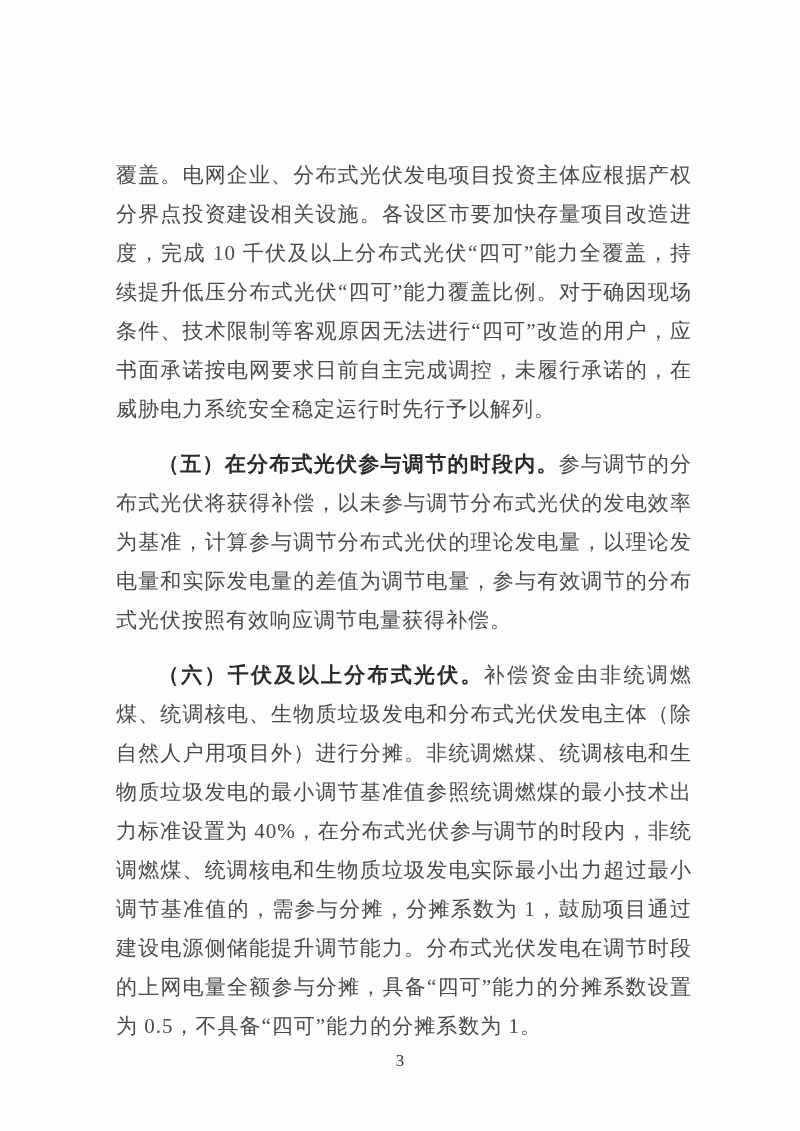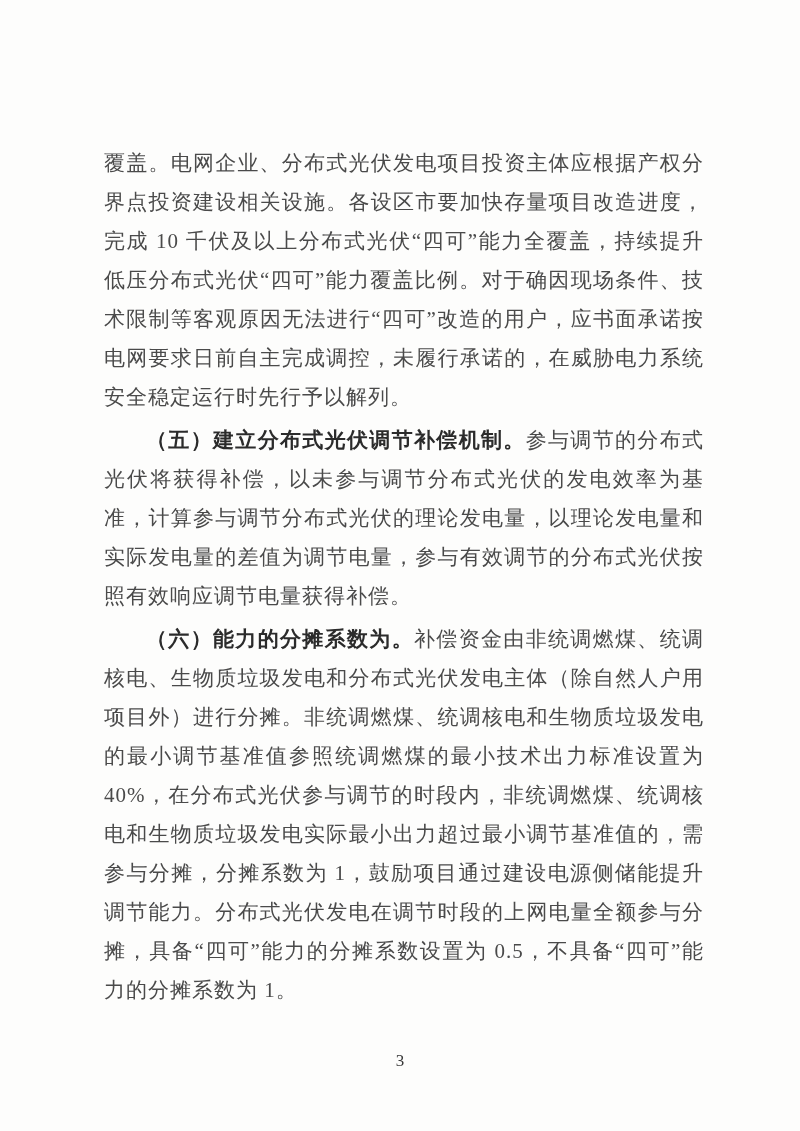--- a/index.html
+++ b/index.html
@@ -20,21 +20,21 @@
     background: #fdfdfc;
     overflow: hidden;
   }
   .content {
     position: absolute;
     top: 140px;
     left: 100px;
     width: 608px;
   }
   p.para {
-    margin: 4px;
+    margin: 16px;
     font-size: 21px;
     line-height: 39px;
     letter-spacing: 1px;
     text-align: justify;
     color: #4a4a4a;
   }
   p.para.hanging {
     text-indent: 0;
   }
   p.para.indent {
@@ -68,20 +68,20 @@
 </style>
 </head>
 <body>
 
 <div class="page">
   <div class="content">
 
     <p class="para hanging"><span>覆盖。电网企业、分布式光伏发电项目投资主体应根据产权分界点投资建设相关设施。各设区市要加快存量项目改造进度，完成 10 千伏及以上分布式光伏“四可”能力全覆盖，持续提升低压分布式光伏“四可”能力覆盖比例。对于确因现场条件、技术限制等客观原因无法进行“四可”改造的用户，应书面承诺按电网要求日前自主完成调控，未履行承诺的，在威胁电力系统安全稳定运行时先行予以解列。</span></p>
 
 
-    <p class="para indent"><span class="lead">（五）建立分布式光伏调节补偿机制。</span><span>参与调节的分布式光伏将获得补偿，以未参与调节分布式光伏的发电效率为基准，计算参与调节分布式光伏的理论发电量，以理论发电量和实际发电量的差值为调节电量，参与有效调节的分布式光伏按照有效响应调节电量获得补偿。</span></p>
+    <p class="para indent"><span class="lead">（五）在分布式光伏参与调节的时段内。</span><span>参与调节的分布式光伏将获得补偿，以未参与调节分布式光伏的发电效率为基准，计算参与调节分布式光伏的理论发电量，以理论发电量和实际发电量的差值为调节电量，参与有效调节的分布式光伏按照有效响应调节电量获得补偿。</span></p>
 
-    <p class="para indent"><span class="lead">（六）能力的分摊系数为。</span><span>补偿资金由非统调燃煤、统调核电、生物质垃圾发电和分布式光伏发电主体（除自然人户用项目外）进行分摊。非统调燃煤、统调核电和生物质垃圾发电的最小调节基准值参照统调燃煤的最小技术出力标准设置为 40%，在分布式光伏参与调节的时段内，非统调燃煤、统调核电和生物质垃圾发电实际最小出力超过最小调节基准值的，需参与分摊，分摊系数为 1，鼓励项目通过建设电源侧储能提升调节能力。分布式光伏发电在调节时段的上网电量全额参与分摊，具备“四可”能力的分摊系数设置为 0.5，不具备“四可”能力的分摊系数为 1。</span></p>
+    <p class="para indent"><span class="lead">（六）千伏及以上分布式光伏。</span><span>补偿资金由非统调燃煤、统调核电、生物质垃圾发电和分布式光伏发电主体（除自然人户用项目外）进行分摊。非统调燃煤、统调核电和生物质垃圾发电的最小调节基准值参照统调燃煤的最小技术出力标准设置为 40%，在分布式光伏参与调节的时段内，非统调燃煤、统调核电和生物质垃圾发电实际最小出力超过最小调节基准值的，需参与分摊，分摊系数为 1，鼓励项目通过建设电源侧储能提升调节能力。分布式光伏发电在调节时段的上网电量全额参与分摊，具备“四可”能力的分摊系数设置为 0.5，不具备“四可”能力的分摊系数为 1。</span></p>
 
   </div>
 
   <div class="page-number">3</div>
 </div>
 
 </body></html>

